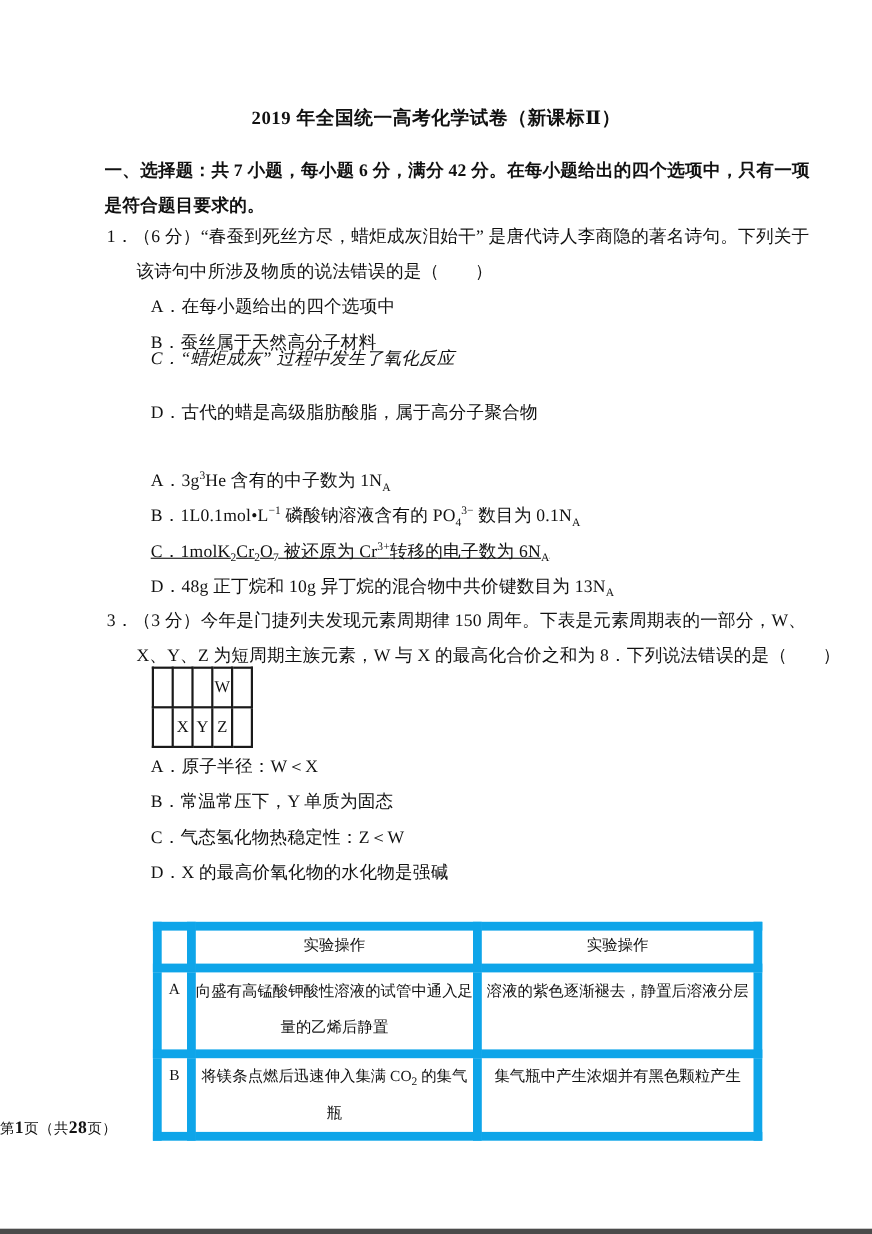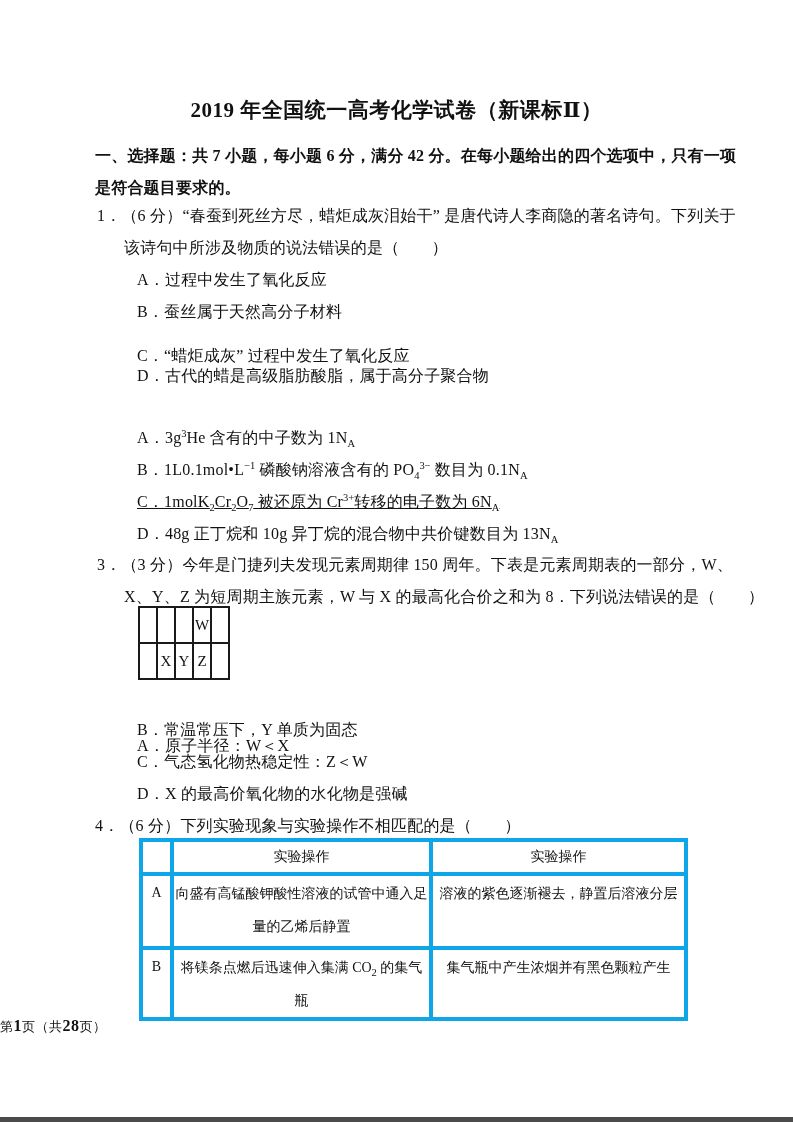--- a/index.html
+++ b/index.html
@@ -16,21 +16,21 @@
     font-size:16px;
     line-height:22px;
     white-space:nowrap;
     letter-spacing:0.2px;
   }
   .bold{font-weight:bold;}
   .title{
     position:absolute;
     left:0;right:0;top:96px;
     text-align:center;
-    font-size:21px;
+    font-size:17px;
     font-weight:bold;
     letter-spacing:0.5px;
   }
   sup,sub{font-size:10.5px;line-height:0;letter-spacing:0;}
   sup{vertical-align:super;}
   sub{vertical-align:sub;}
 
   
   .ptable{
     position:absolute;
@@ -48,21 +48,21 @@
 
   
   .exp-table{
     position:absolute;
     left:139px;top:838px;
     border-collapse:collapse;
     table-layout:fixed;
     font-size:14px;
   }
   .exp-table td{
-    border:4px solid #0ea5e9;
+    border:8px solid #0ea5e9;
     padding:0;
     vertical-align:top;
   }
   .exp-table .hrow td{
     height:30px;
     text-align:center;
     vertical-align:middle;
     line-height:28px;
   }
   .exp-table .lblcell{
@@ -98,23 +98,23 @@
 
 <div class="page">
 
   <div class="title">2019 年全国统一高考化学试卷（新课标Ⅱ）</div>
 
   <div class="ln bold" style="top:145px;left:95px;">一、选择题：共 7 小题，每小题 6 分，满分 42 分。在每小题给出的四个选项中，只有一项</div>
   <div class="ln bold" style="top:177px;left:95px;">是符合题目要求的。</div>
 
   <div class="ln" style="top:205px;left:97px;">1．（6 分）“春蚕到死丝方尽，蜡炬成灰泪始干” 是唐代诗人李商隐的著名诗句。下列关于</div>
   <div class="ln" style="top:237px;left:124px;">该诗句中所涉及物质的说法错误的是（　　）</div>
-  <div class="ln" style="top:269px;left:137px;">A．过程中发生了氧化反应</div>
+  <div class="ln" style="top:269px;left:137px;">A．在每小题给出的四个选项中</div>
   <div class="ln" style="top:301px;left:137px;">B．蚕丝属于天然高分子材料</div>
-  <div class="ln" style="top:345px;left:137px;">C．“蜡炬成灰” 过程中发生了氧化反应</div>
+  <div class="ln" style="top:316px;left:137px;font-style:italic;">C．“蜡炬成灰” 过程中发生了氧化反应</div>
   <div class="ln" style="top:365px;left:137px;">D．古代的蜡是高级脂肪酸脂，属于高分子聚合物</div>
 
   <div class="ln" style="top:427px;left:137px;">A．3g<sup>3</sup>He 含有的中子数为 1N<sub>A</sub></div>
   <div class="ln" style="top:459px;left:137px;">B．1L0.1mol•L<sup>−1</sup> 磷酸钠溶液含有的 PO<sub>4</sub><sup>3−</sup> 数目为 0.1N<sub>A</sub></div>
   <div class="ln" style="top:491px;left:137px;text-decoration:underline;">C．1molK<sub>2</sub>Cr<sub>2</sub>O<sub>7</sub> 被还原为 Cr<sup>3+</sup>转移的电子数为 6N<sub>A</sub></div>
   <div class="ln" style="top:523px;left:137px;">D．48g 正丁烷和 10g 异丁烷的混合物中共价键数目为 13N<sub>A</sub></div>
 
   <div class="ln" style="top:554px;left:97px;">3．（3 分）今年是门捷列夫发现元素周期律 150 周年。下表是元素周期表的一部分，W、</div>
   <div class="ln" style="top:586px;left:124px;">X、Y、Z 为短周期主族元素，W 与 X 的最高化合价之和为 8．下列说法错误的是（　　）</div>
 
@@ -130,26 +130,25 @@
     <tr>
       <td></td>
       <td>X</td>
       <td>Y</td>
       <td>Z</td>
       <td></td>
     </tr>
   </tbody>
     </table>
 
-  <div class="ln" style="top:687px;left:137px;margin-top:48px;">A．原子半径：W＜X</div>
+  <div class="ln" style="top:687px;left:137px;">A．原子半径：W＜X</div>
   <div class="ln" style="top:751px;left:137px;">C．气态氢化物热稳定性：Z＜W</div>
   <div class="ln" style="top:719px;left:137px;">B．常温常压下，Y 单质为固态</div>
   <div class="ln" style="top:783px;left:137px;">D．X 的最高价氧化物的水化物是强碱</div>
 
-  <div class="ln" style="top:815px;left:95px;">4．（6 分）下列实验现象与实验操作不相匹配的是（　　）</div>
 
   <table class="exp-table">
     <colgroup>
       <col style="width:31px;">
       <col style="width:259px;">
       <col style="width:255px;">
     </colgroup>
     <tbody>
         <tr class="hrow">
       <td></td>

